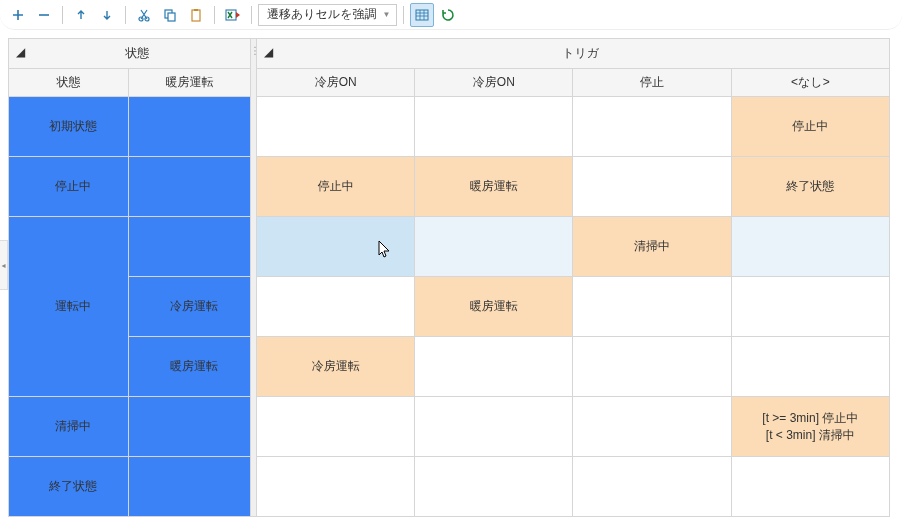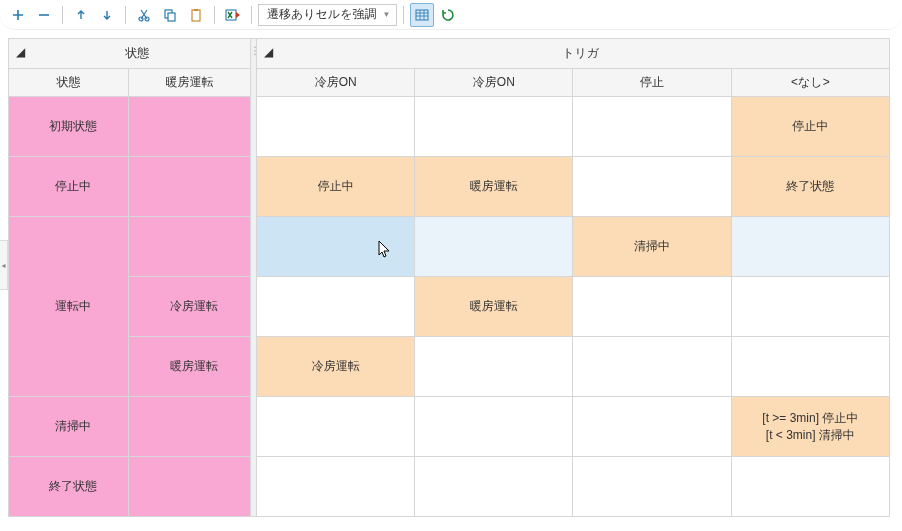--- a/index.html
+++ b/index.html
@@ -68,21 +68,21 @@
   background: #f5f5f5;
   height: 28px;
 }
 .hdr-tall { height: 30px; }
 .state-col { width: 120px; }
 .sub-col { width: 122px; }
 td.body { height: 60px; background: #fff; }
 td.orange { background: #fcdcb6; }
 td.blue-sel { background: #cde4f5; }
 td.blue-light { background: #eaf3fa; }
-td.state-cell { background: #f9a8d4; padding-left: 10px; }
+td.state-cell { background: #3b82f6; padding-left: 10px; }
 .splitter {
   width: 6px;
   background: #f0f0f0;
   border-left: 1px solid #d6d6d6;
   border-right: 1px solid #d6d6d6;
   cursor: col-resize;
   position: relative;
 }
 .splitter::before {
   content: "⋮";

